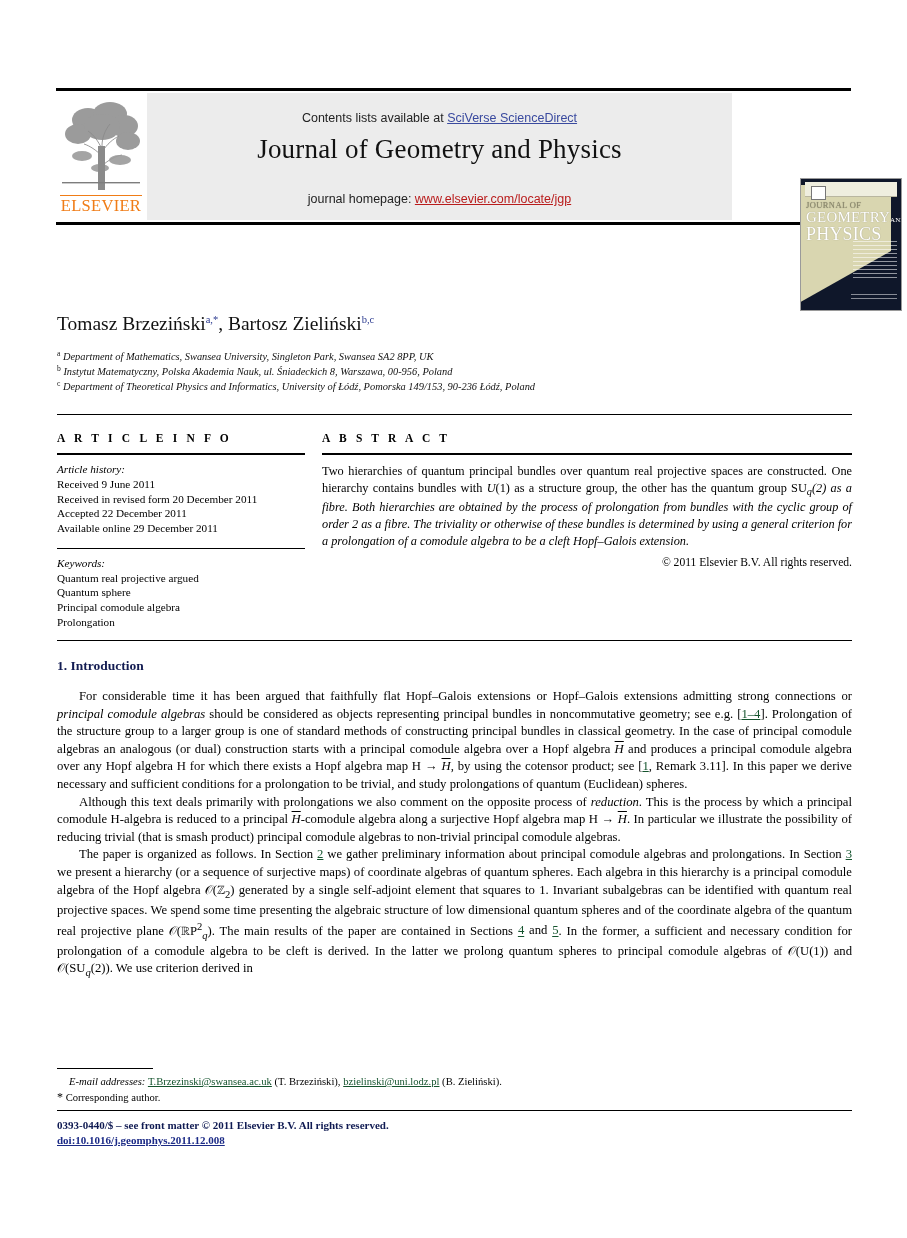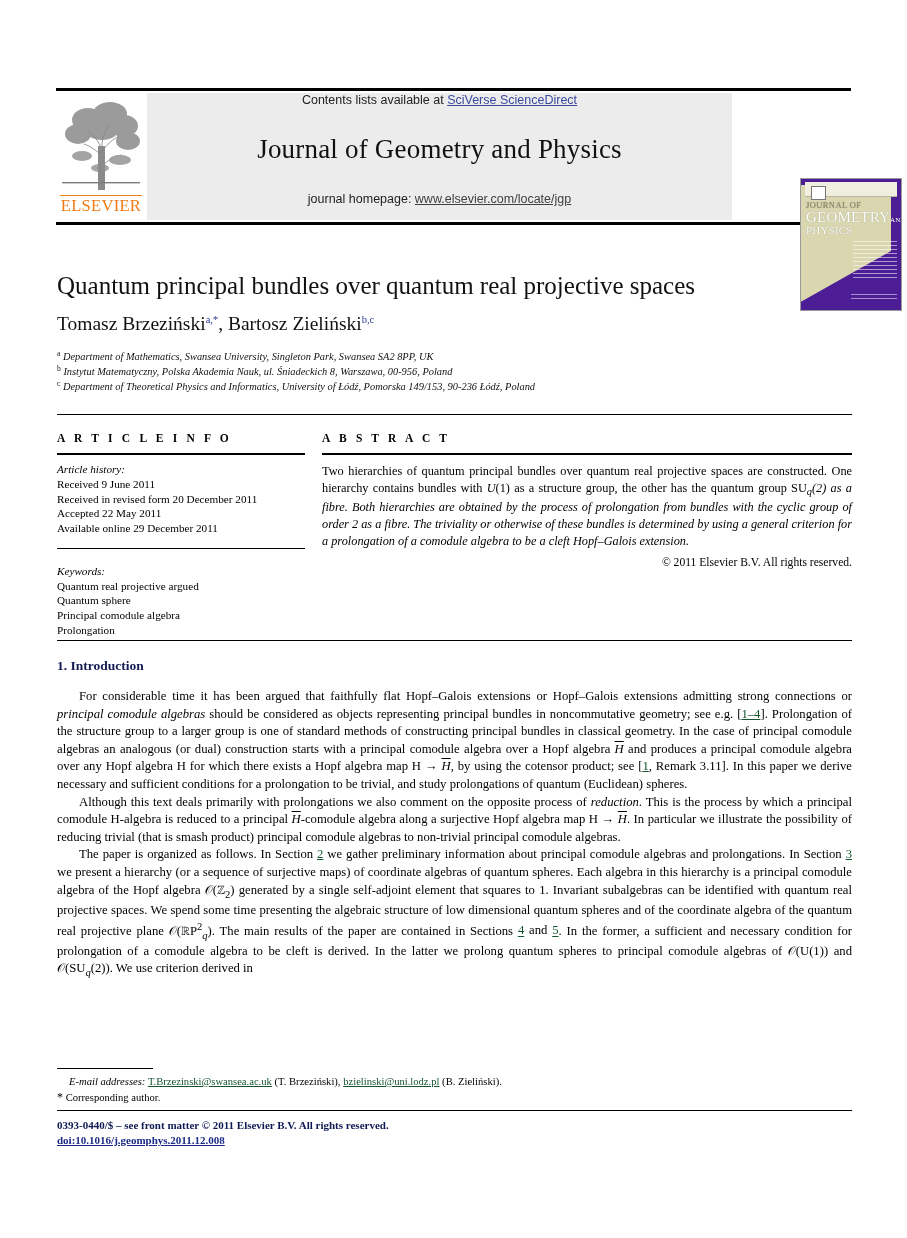--- a/index.html
+++ b/index.html
@@ -55,21 +55,21 @@
     background: #ececec;
   }
   .masthead-rule-bottom {
     position: absolute;
     left: 0; top: 134px;
     width: 795px; height: 3px;
     background: #000;
   }
   .contents-line {
     position: absolute;
-    left: 91px; top: 5px;
+    left: 91px; top: 23px;
     width: 585px;
     text-align: center;
     font-family: "Liberation Sans", sans-serif;
     font-size: 12.5px;
     color: #222;
   }
   .contents-line .lnk { color: #3a4a9f; }
   .journal-title {
     position: absolute;
     left: 91px; top: 46px;
@@ -82,21 +82,21 @@
   }
   .homepage-line {
     position: absolute;
     left: 91px; top: 104px;
     width: 585px;
     text-align: center;
     font-family: "Liberation Sans", sans-serif;
     font-size: 12.5px;
     color: #222;
   }
-  .homepage-line .lnk { color: #404040; }
+  .homepage-line .lnk { color: #b91c1c; }
 
   
   .elsevier-logo {
     position: absolute;
     left: 2px; top: 6px;
     width: 86px; height: 126px;
   }
   .elsevier-word {
     position: absolute;
     left: 0; bottom: 4px;
@@ -112,21 +112,21 @@
     left: 2px; bottom: 24px;
     width: 82px; height: 1px;
     background: #f07c16;
   }
 
   
   .cover-thumb {
     position: absolute;
     left: 744px; top: 90px;
     width: 100px; height: 131px;
-    background: #4c1d95;
+    background: #0f172a;
     border: 1px solid #9a9a9a;
     overflow: hidden;
   }
   .cover-diag {
     position: absolute;
     left: -6px; top: 6px;
     width: 96px; height: 120px;
     background: #d9d6b0;
     clip-path: polygon(0 0, 100% 0, 100% 55%, 0 100%);
   }
@@ -149,21 +149,21 @@
     left: 5px; top: 22px;
     width: 90px;
     font-family: "Liberation Serif", serif;
     color: #ffffff;
     text-align: left;
     line-height: 1.02;
     text-shadow: 0 0 1px rgba(0,0,0,.35);
   }
   .cover-title .l1 { font-size: 8.5px; letter-spacing: .4px; display:block; color:#8d8a6e;}
   .cover-title .l2 { font-size: 15px; letter-spacing: .2px; display:block; color:#ffffff;}
-  .cover-title .l3 { font-size: 11px; letter-spacing: .2px; display:block; color:#ffffff;}
+  .cover-title .l3 { font-size: 18px; letter-spacing: .2px; display:block; color:#ffffff;}
   .cover-lines {
     position: absolute;
     left: 52px; top: 62px;
     width: 44px;
   }
   .cover-lines i {
     display: block;
     height: 1px;
     background: rgba(255,255,255,.55);
     margin-bottom: 3px;
@@ -256,21 +256,21 @@
   .bar.thin { height: 1px; }
   .hist {
     margin-top: 7px;
     font-family: "Liberation Serif", serif;
     font-size: 11.2px;
     line-height: 1.32;
     color: #000;
   }
   .hist .hd { font-style: italic; }
   .kw {
-    margin-top: 15px;
+    margin-top: 7px;
     font-family: "Liberation Serif", serif;
     font-size: 11.2px;
     line-height: 1.32;
     color: #000;
   }
   .kw .hd { font-style: italic; }
   .abs-body {
     margin-top: 8px;
     font-family: "Liberation Serif", serif;
     font-size: 12.3px;
@@ -427,21 +427,20 @@
           <i></i>
           <i></i>
       </div>
       <div class="cover-bottom">
         <i></i>
           <i></i>
       </div>
     </div>
   </div>
 
-  <div class="art-title">Quantum principal bundles over quantum real projective spaces</div>
 
   <div class="authors">
     <span>Tomasz Brzeziński</span><sup>a,*</sup><span>, </span><span>Bartosz Zieliński</span><sup>b,c</sup>
   </div>
 
   <div class="affil a1">
     <sup>a</sup>
     <span>Department of Mathematics, Swansea University, Singleton Park, Swansea SA2 8PP, UK</span>
   </div>
   <div class="affil a2">
@@ -455,21 +454,21 @@
 
   <div class="rule-thin-full rule-info-top"></div>
 
   <div class="col-info">
     <div class="sec-label">A R T I C L E   I N F O</div>
     <div class="bar"></div>
     <div class="hist">
       <div class="hd">Article history:</div>
       <div>Received 9 June 2011</div>
       <div>Received in revised form 20 December 2011</div>
-      <div>Accepted 22 May 2011</div>
+      <div>Accepted 22 December 2011</div>
       <div>Available online 29 December 2011</div>
     </div>
     <div class="bar thin" style="margin-top:12px"></div>
     <div class="kw">
       <div class="hd">Keywords:</div>
       <div>Quantum real projective argued</div>
       <div>Quantum sphere</div>
       <div>Principal comodule algebra</div>
       <div>Prolongation</div>
     </div>

